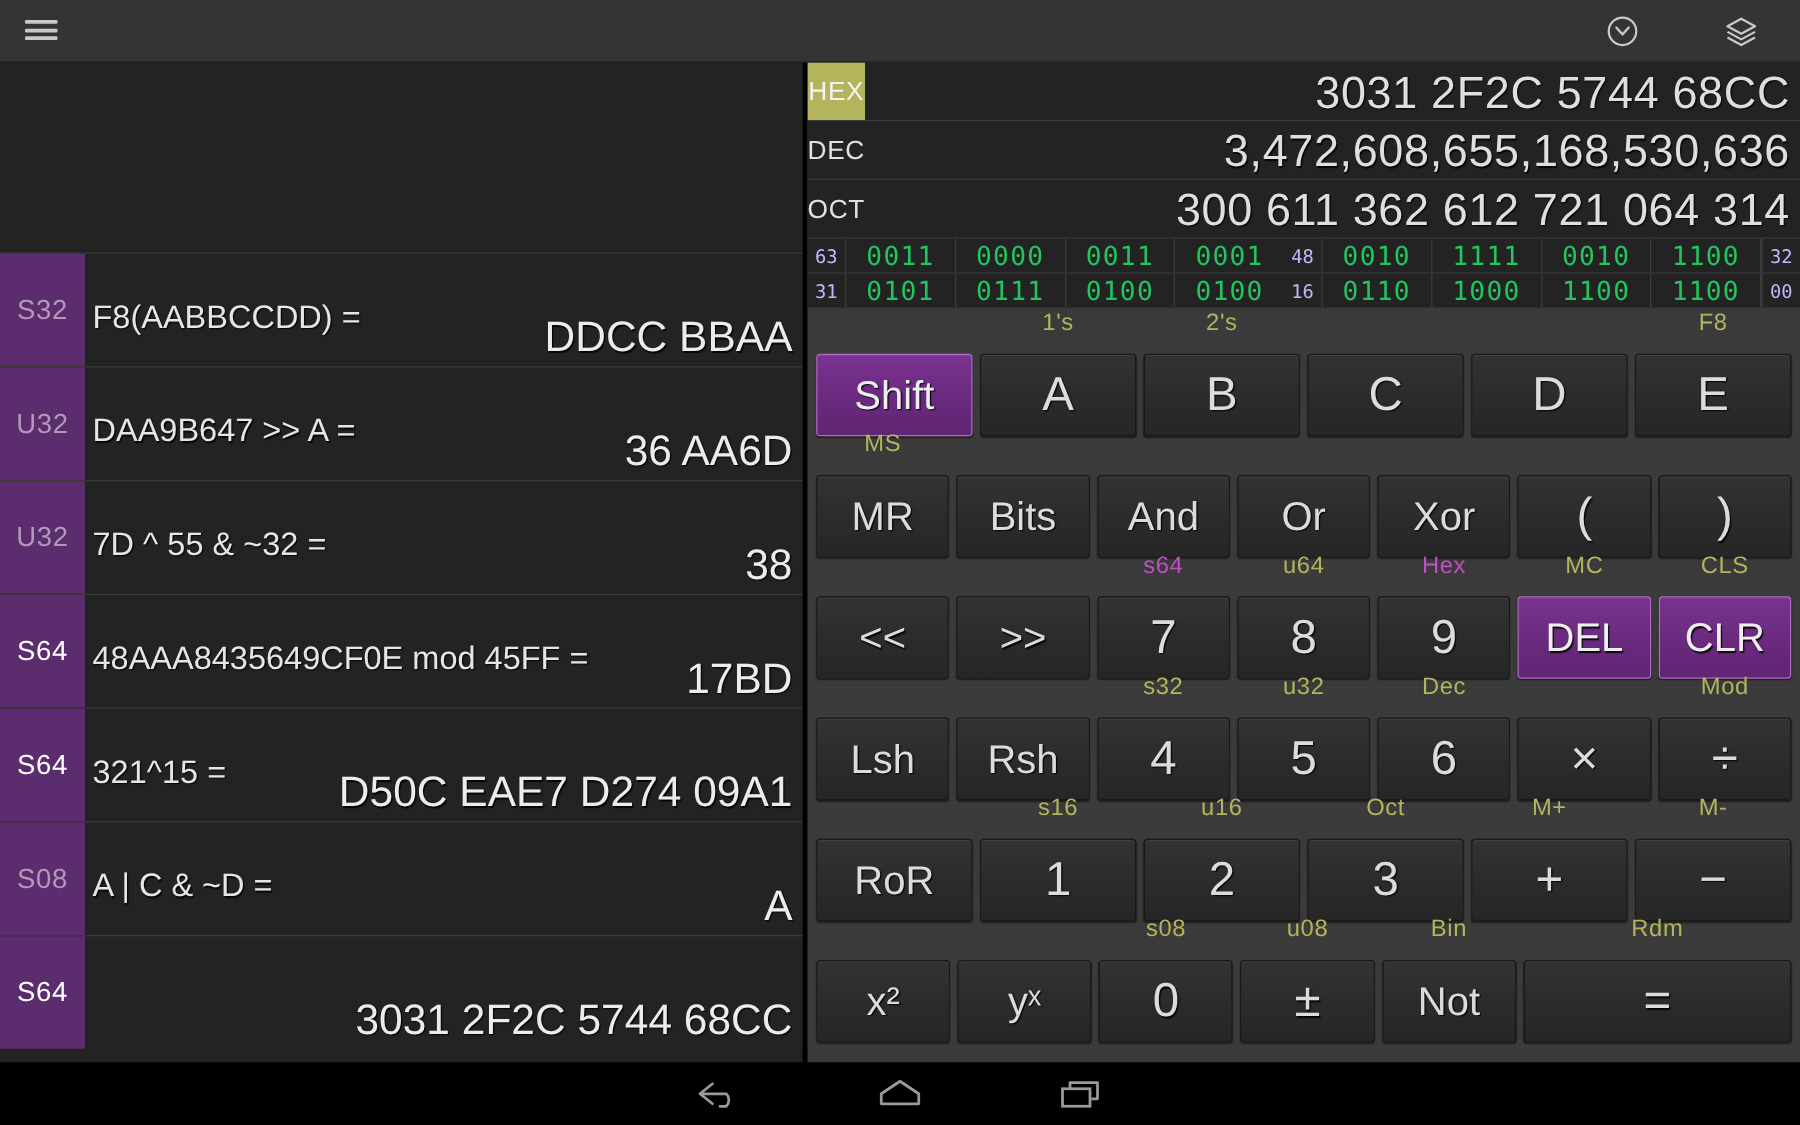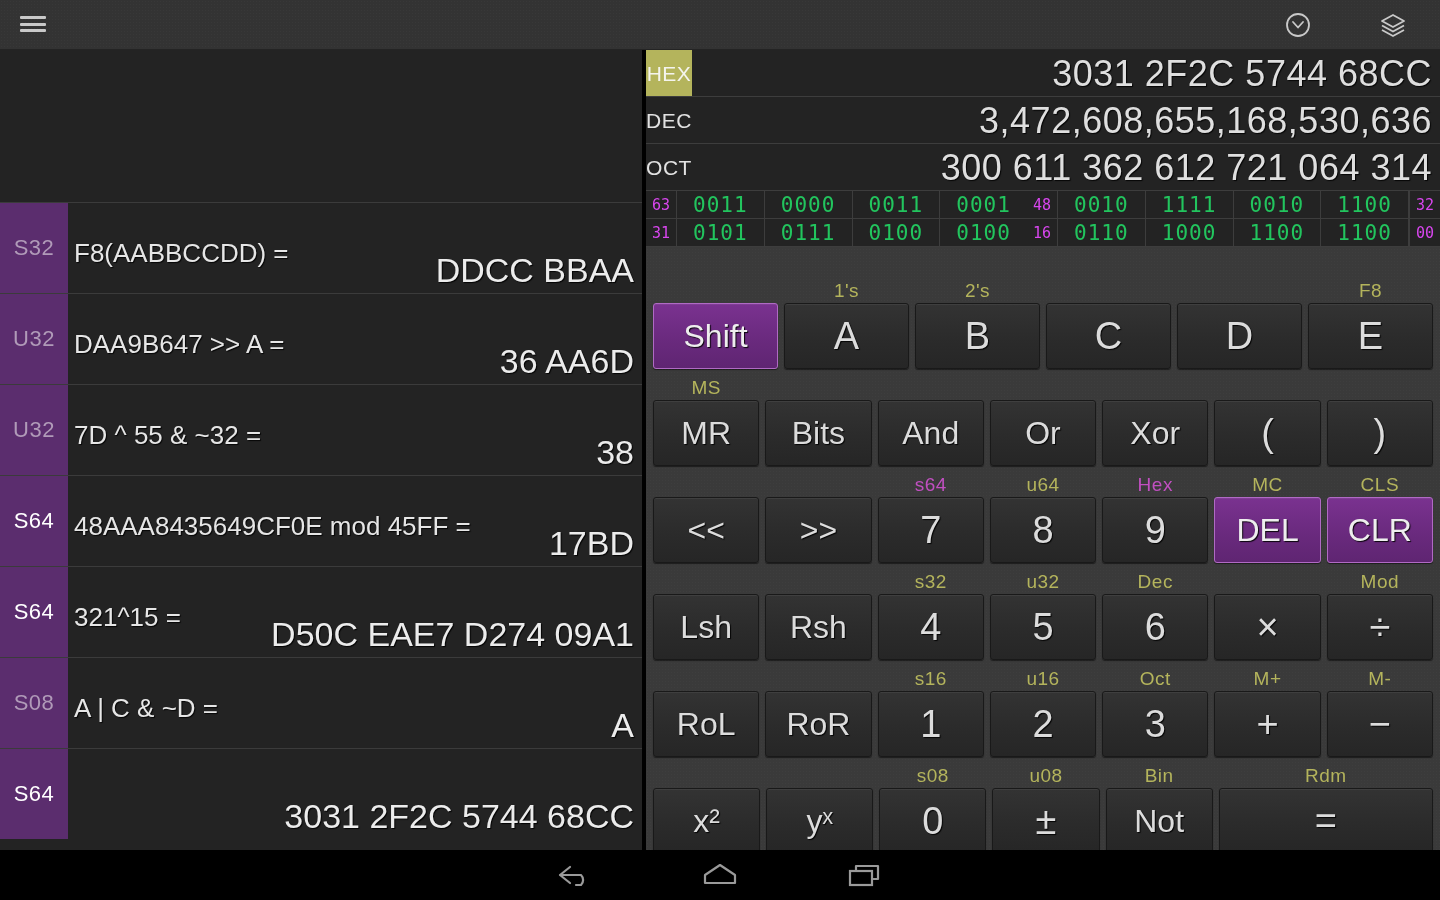--- a/index.html
+++ b/index.html
@@ -104,43 +104,43 @@
 
   
   .binrow {
     position: relative; display: flex; align-items: stretch;
     width: 794px; height: 28px;
     background: #232323; border-bottom: 1px solid #3d3d3d;
     font-family: "DejaVu Sans Mono", monospace;
   }
   .bin-idx {
     width: 31px; display: flex; align-items: center; justify-content: center;
-    font-size: 15px; color: #d946ef; border-right: 1px solid #3d3d3d;
+    font-size: 15px; color: #c4b5fd; border-right: 1px solid #3d3d3d;
   }
   .bin-idx.right-edge { border-right: none; border-left: 1px solid #3d3d3d; }
   .bin-nib {
     flex: 1 1 0; display: flex; align-items: center; justify-content: center;
     font-size: 21px; color: #22c55e; border-right: 1px solid #3d3d3d;
     letter-spacing: 1px;
   }
   .bin-nib.sep { border-right: none; }
 
   
   .keypad { position: relative; width: 794px; padding: 0 4px; }
   .krow { position: relative; display: flex; height: 97px; }
-  .kcell { position: relative; flex: 1 1 0; padding: 0 3px; margin-top: 32px; }
+  .kcell { position: relative; flex: 1 1 0; padding: 0 3px; }
   .kcell.wide { flex: 2 2 0; }
   .klabel {
     position: absolute; left: 0; right: 0; top: 1px; height: 22px;
     text-align: center; font-size: 19px; color: #b4b45c;
     letter-spacing: 0.5px; pointer-events: none;
   }
   .klabel.magenta { color: #c14fc1; }
   .key {
-    position: absolute; left: 3px; right: 3px; top: 24px; height: 66px;
+    position: absolute; left: 3px; right: 3px; top: 36px; height: 66px;
     background: linear-gradient(#333333, #2b2b2b 55%, #262626);
     border: 1px solid #191919;
     border-radius: 3px;
     box-shadow: inset 0 1px 0 rgba(255,255,255,0.06), 0 1px 1px rgba(0,0,0,0.5);
     display: flex; align-items: center; justify-content: center;
     color: #dcdcdc; font-size: 38px;
     text-shadow: 1px 1px 1px rgba(0,0,0,0.9);
     cursor: pointer; user-select: none;
   }
   .key.purple {
@@ -383,23 +383,20 @@
           <div class="kcell">
             <div class="key">×</div>
           </div>
           <div class="kcell">
             <div class="klabel">Mod</div>
             <div class="key">÷</div>
           </div>
         </div>
         <div class="krow">
           <div class="kcell">
-            <div class="key small">RoL</div>
-          </div>
-          <div class="kcell">
             <div class="key small">RoR</div>
           </div>
           <div class="kcell">
             <div class="klabel">s16</div>
             <div class="key">1</div>
           </div>
           <div class="kcell">
             <div class="klabel">u16</div>
             <div class="key">2</div>
           </div>

